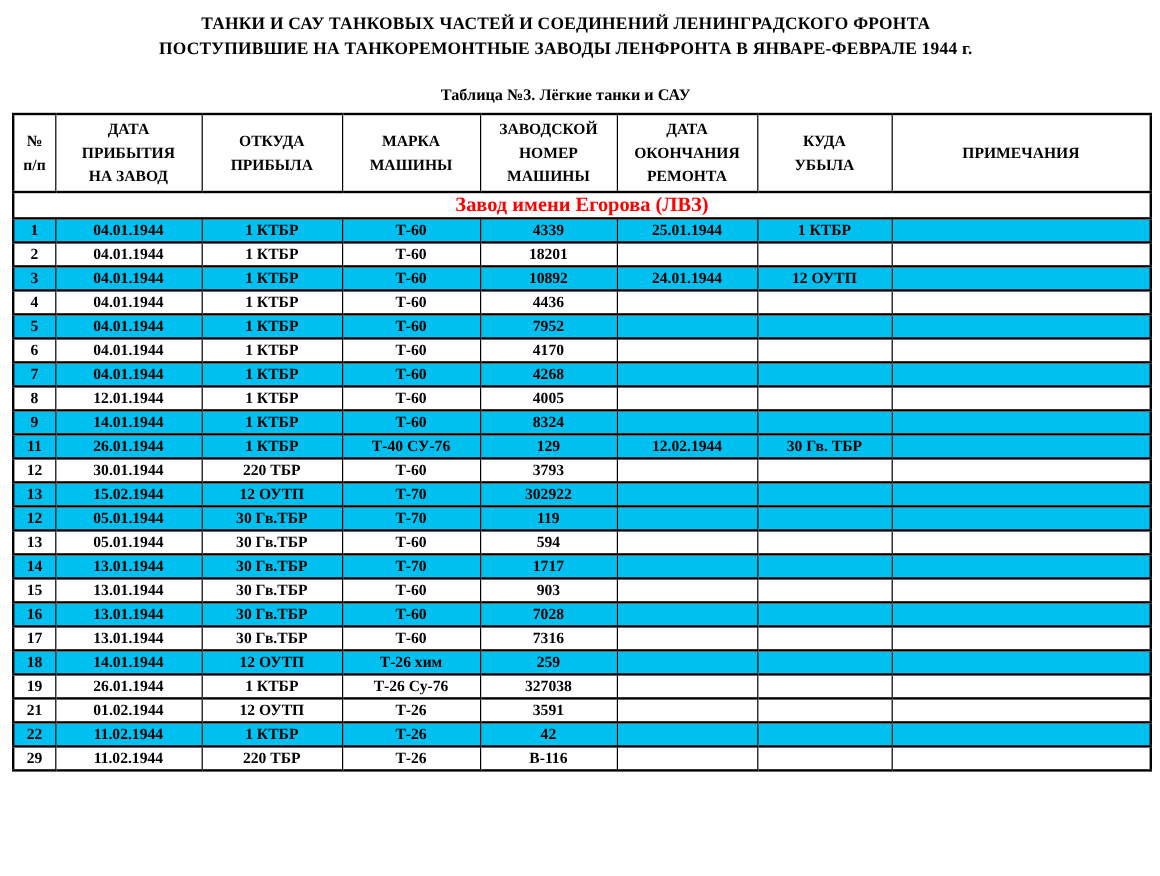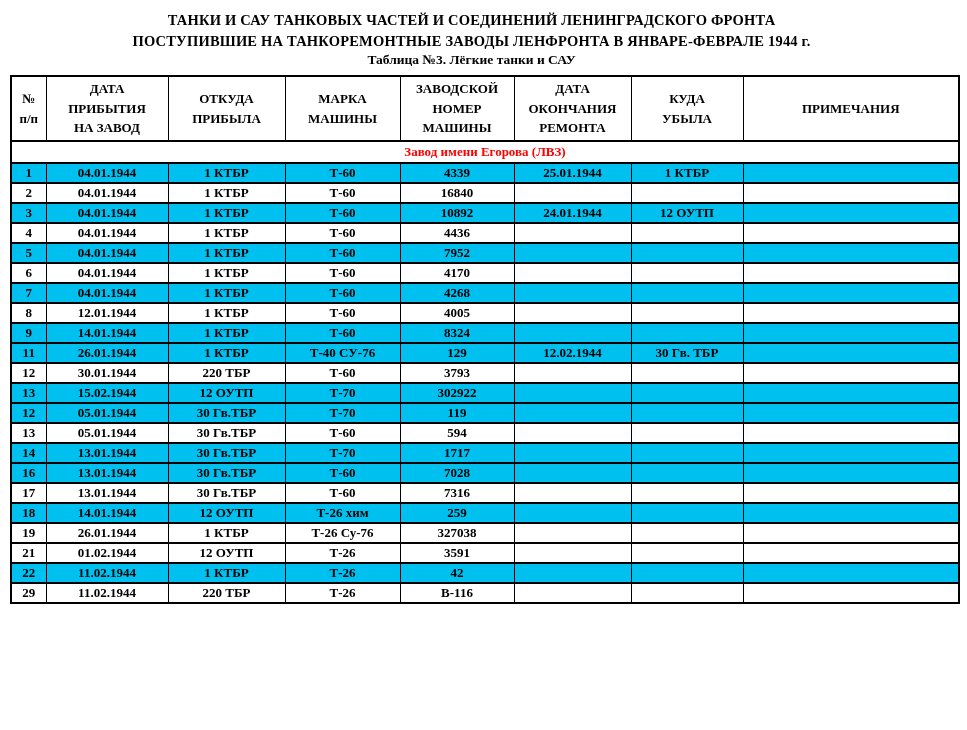--- a/index.html
+++ b/index.html
@@ -21,20 +21,21 @@
     position: relative;
   }
   .doc-title {
     padding-top: 10px;
     text-align: center;
     font-size: 14.5px;
     line-height: 1.45;
     letter-spacing: 0.2px;
   }
   .doc-subtitle {
+    margin-top: 19px;
     text-align: center;
     font-size: 13.5px;
   }
   table.main {
     border-collapse: collapse;
     table-layout: fixed;
     margin: 7px 0 0 10px;
     width: 948px;
     border: 2px solid var(--border, #000);
   }
@@ -56,21 +57,21 @@
   }
   tr.data-row td {
     height: 18px;
     font-size: 13px;
   }
   tr.data-row.hl td {
     background: var(--hl, #00C0F0);
   }
   tr.section-row td {
     height: 20px;
-    font-size: 13px;
+    font-size: 17px;
     color: var(--section, #FF0000);
     background: #fff;
   }
 </style>
 </head>
 <body>
 
 <div class="page">
   <div class="doc-title">
     <div>ТАНКИ И САУ ТАНКОВЫХ ЧАСТЕЙ И СОЕДИНЕНИЙ ЛЕНИНГРАДСКОГО ФРОНТА</div>
@@ -123,21 +124,21 @@
           <td>4339</td>
           <td>25.01.1944</td>
           <td>1 КТБР</td>
           <td></td>
         </tr>
         <tr class="data-row">
           <td>2</td>
           <td>04.01.1944</td>
           <td>1 КТБР</td>
           <td>Т-60</td>
-          <td>16840</td>
+          <td>18201</td>
           <td></td>
           <td></td>
           <td></td>
         </tr>
         <tr class="data-row hl">
           <td>3</td>
           <td>04.01.1944</td>
           <td>1 КТБР</td>
           <td>Т-60</td>
           <td>10892</td>
@@ -258,20 +259,30 @@
         <tr class="data-row hl">
           <td>14</td>
           <td>13.01.1944</td>
           <td>30 Гв.ТБР</td>
           <td>Т-70</td>
           <td>1717</td>
           <td></td>
           <td></td>
           <td></td>
         </tr>
+        <tr class="data-row">
+          <td>15</td>
+          <td>13.01.1944</td>
+          <td>30 Гв.ТБР</td>
+          <td>Т-60</td>
+          <td>903</td>
+          <td></td>
+          <td></td>
+          <td></td>
+        </tr>
         <tr class="data-row hl">
           <td>16</td>
           <td>13.01.1944</td>
           <td>30 Гв.ТБР</td>
           <td>Т-60</td>
           <td>7028</td>
           <td></td>
           <td></td>
           <td></td>
         </tr>

